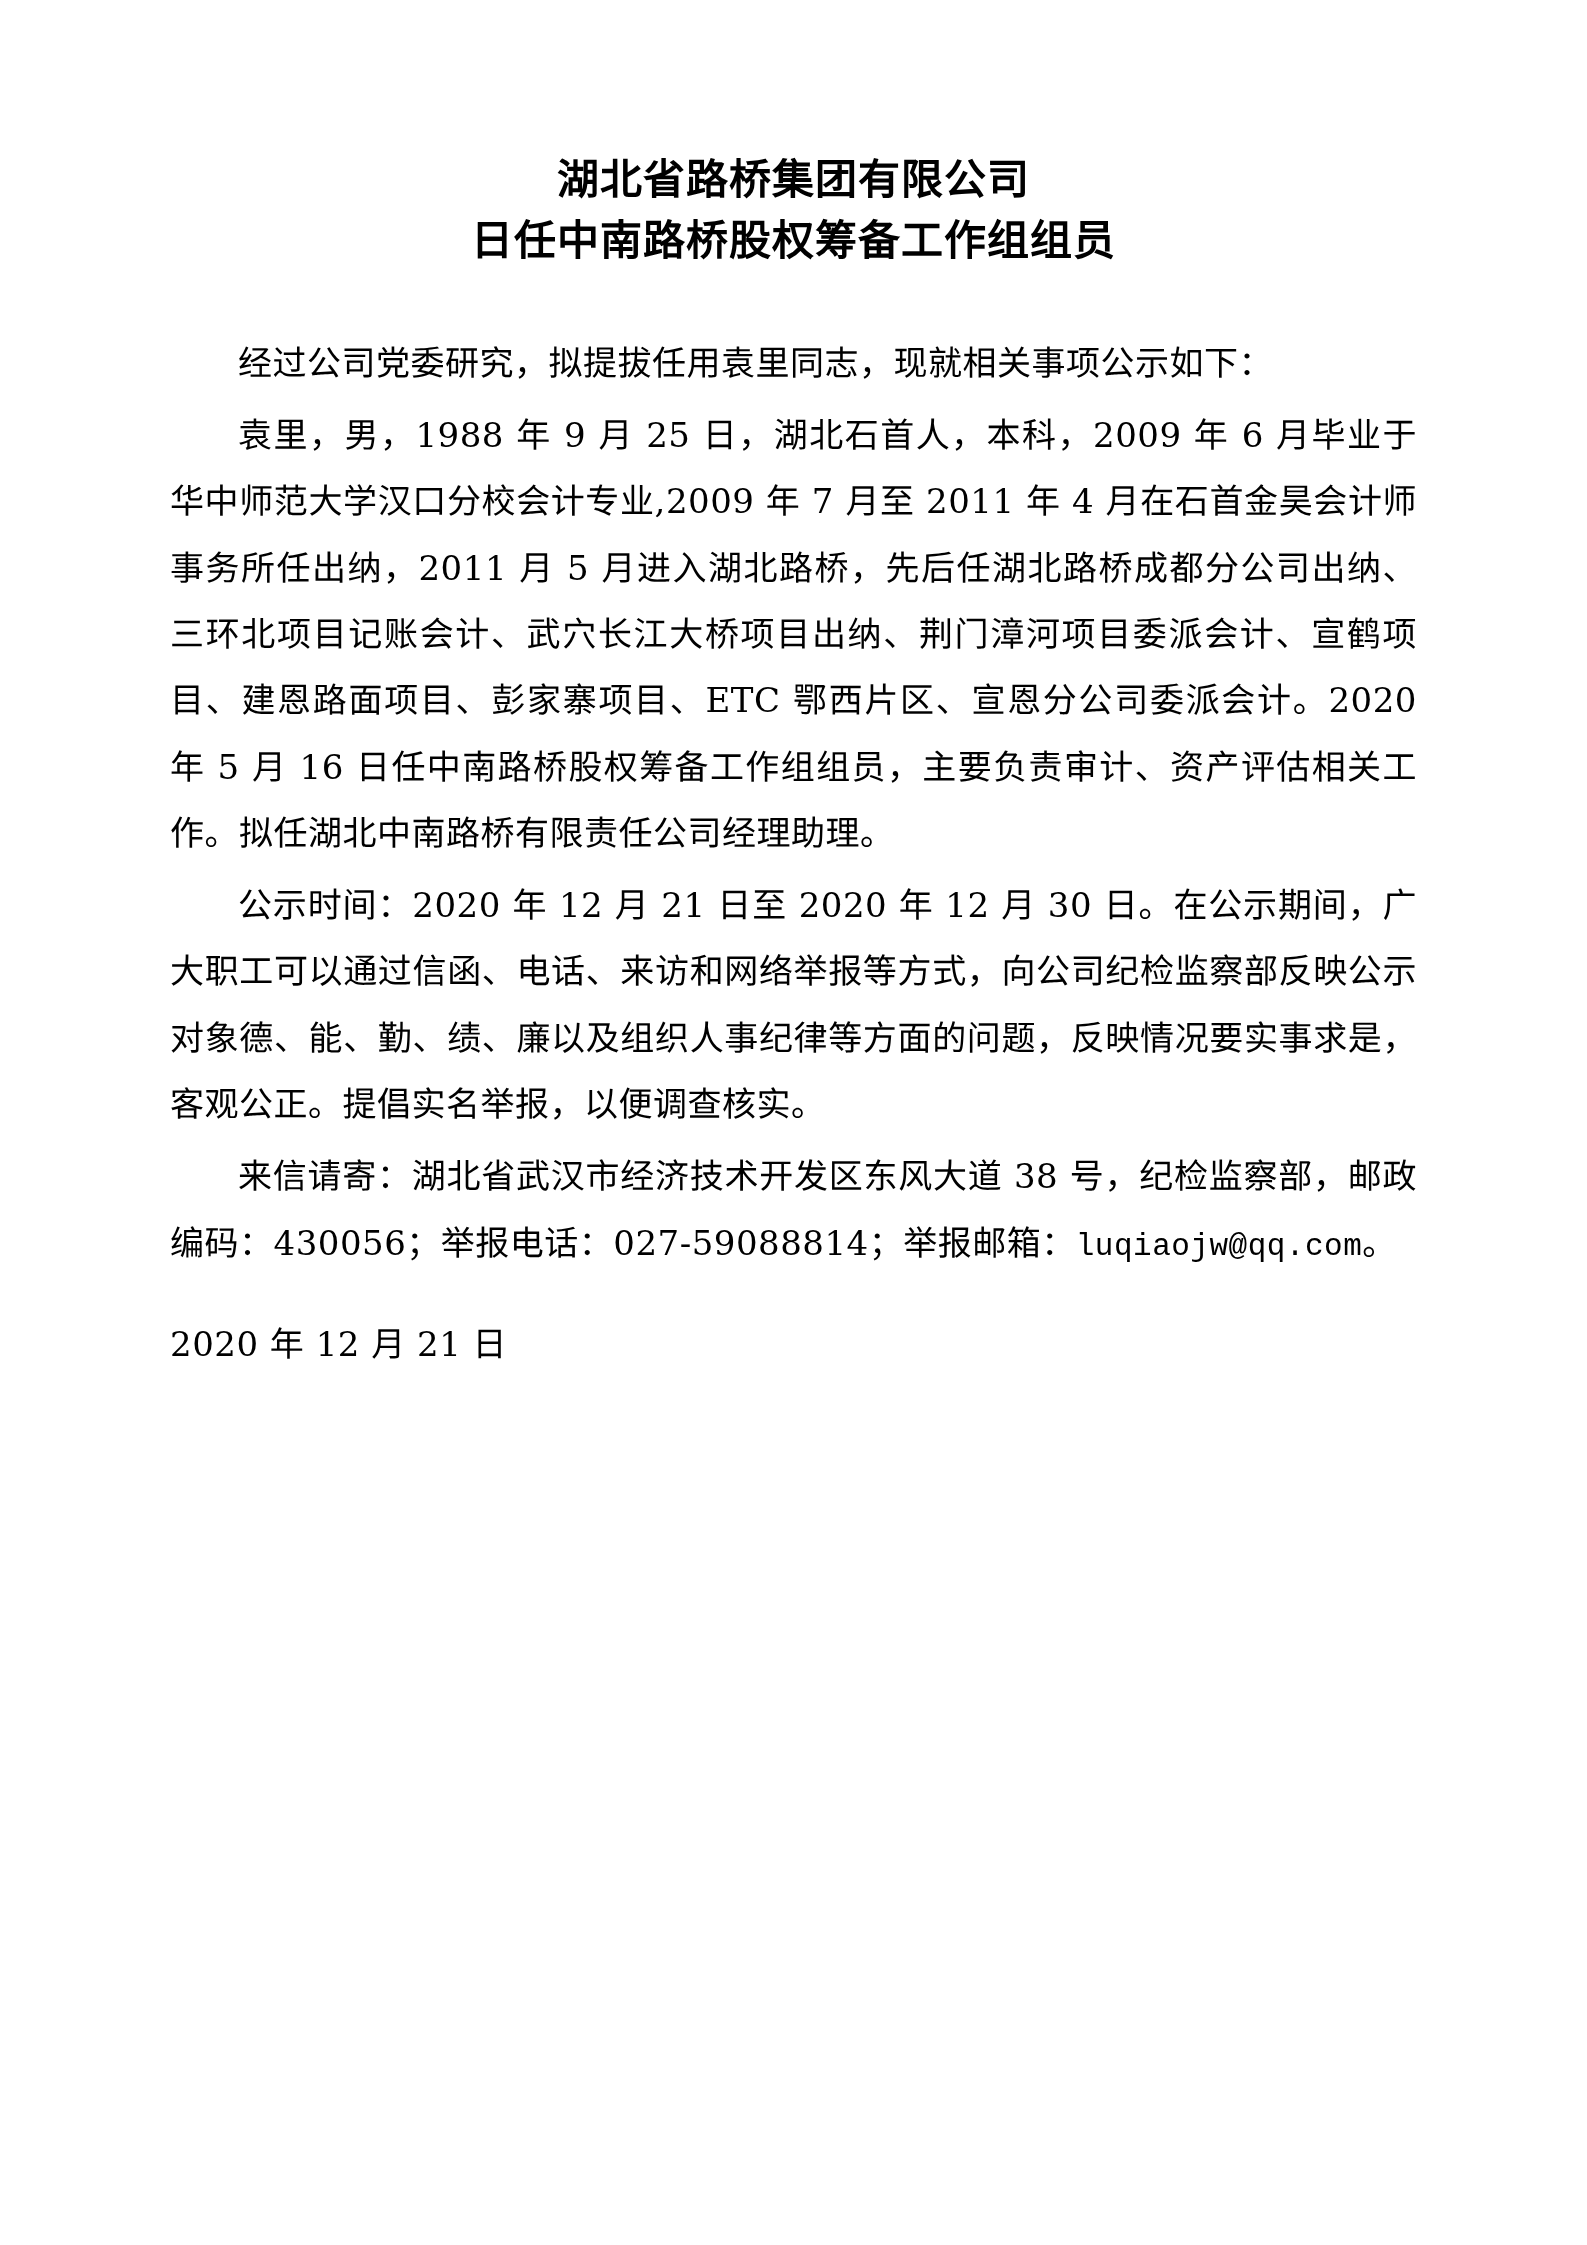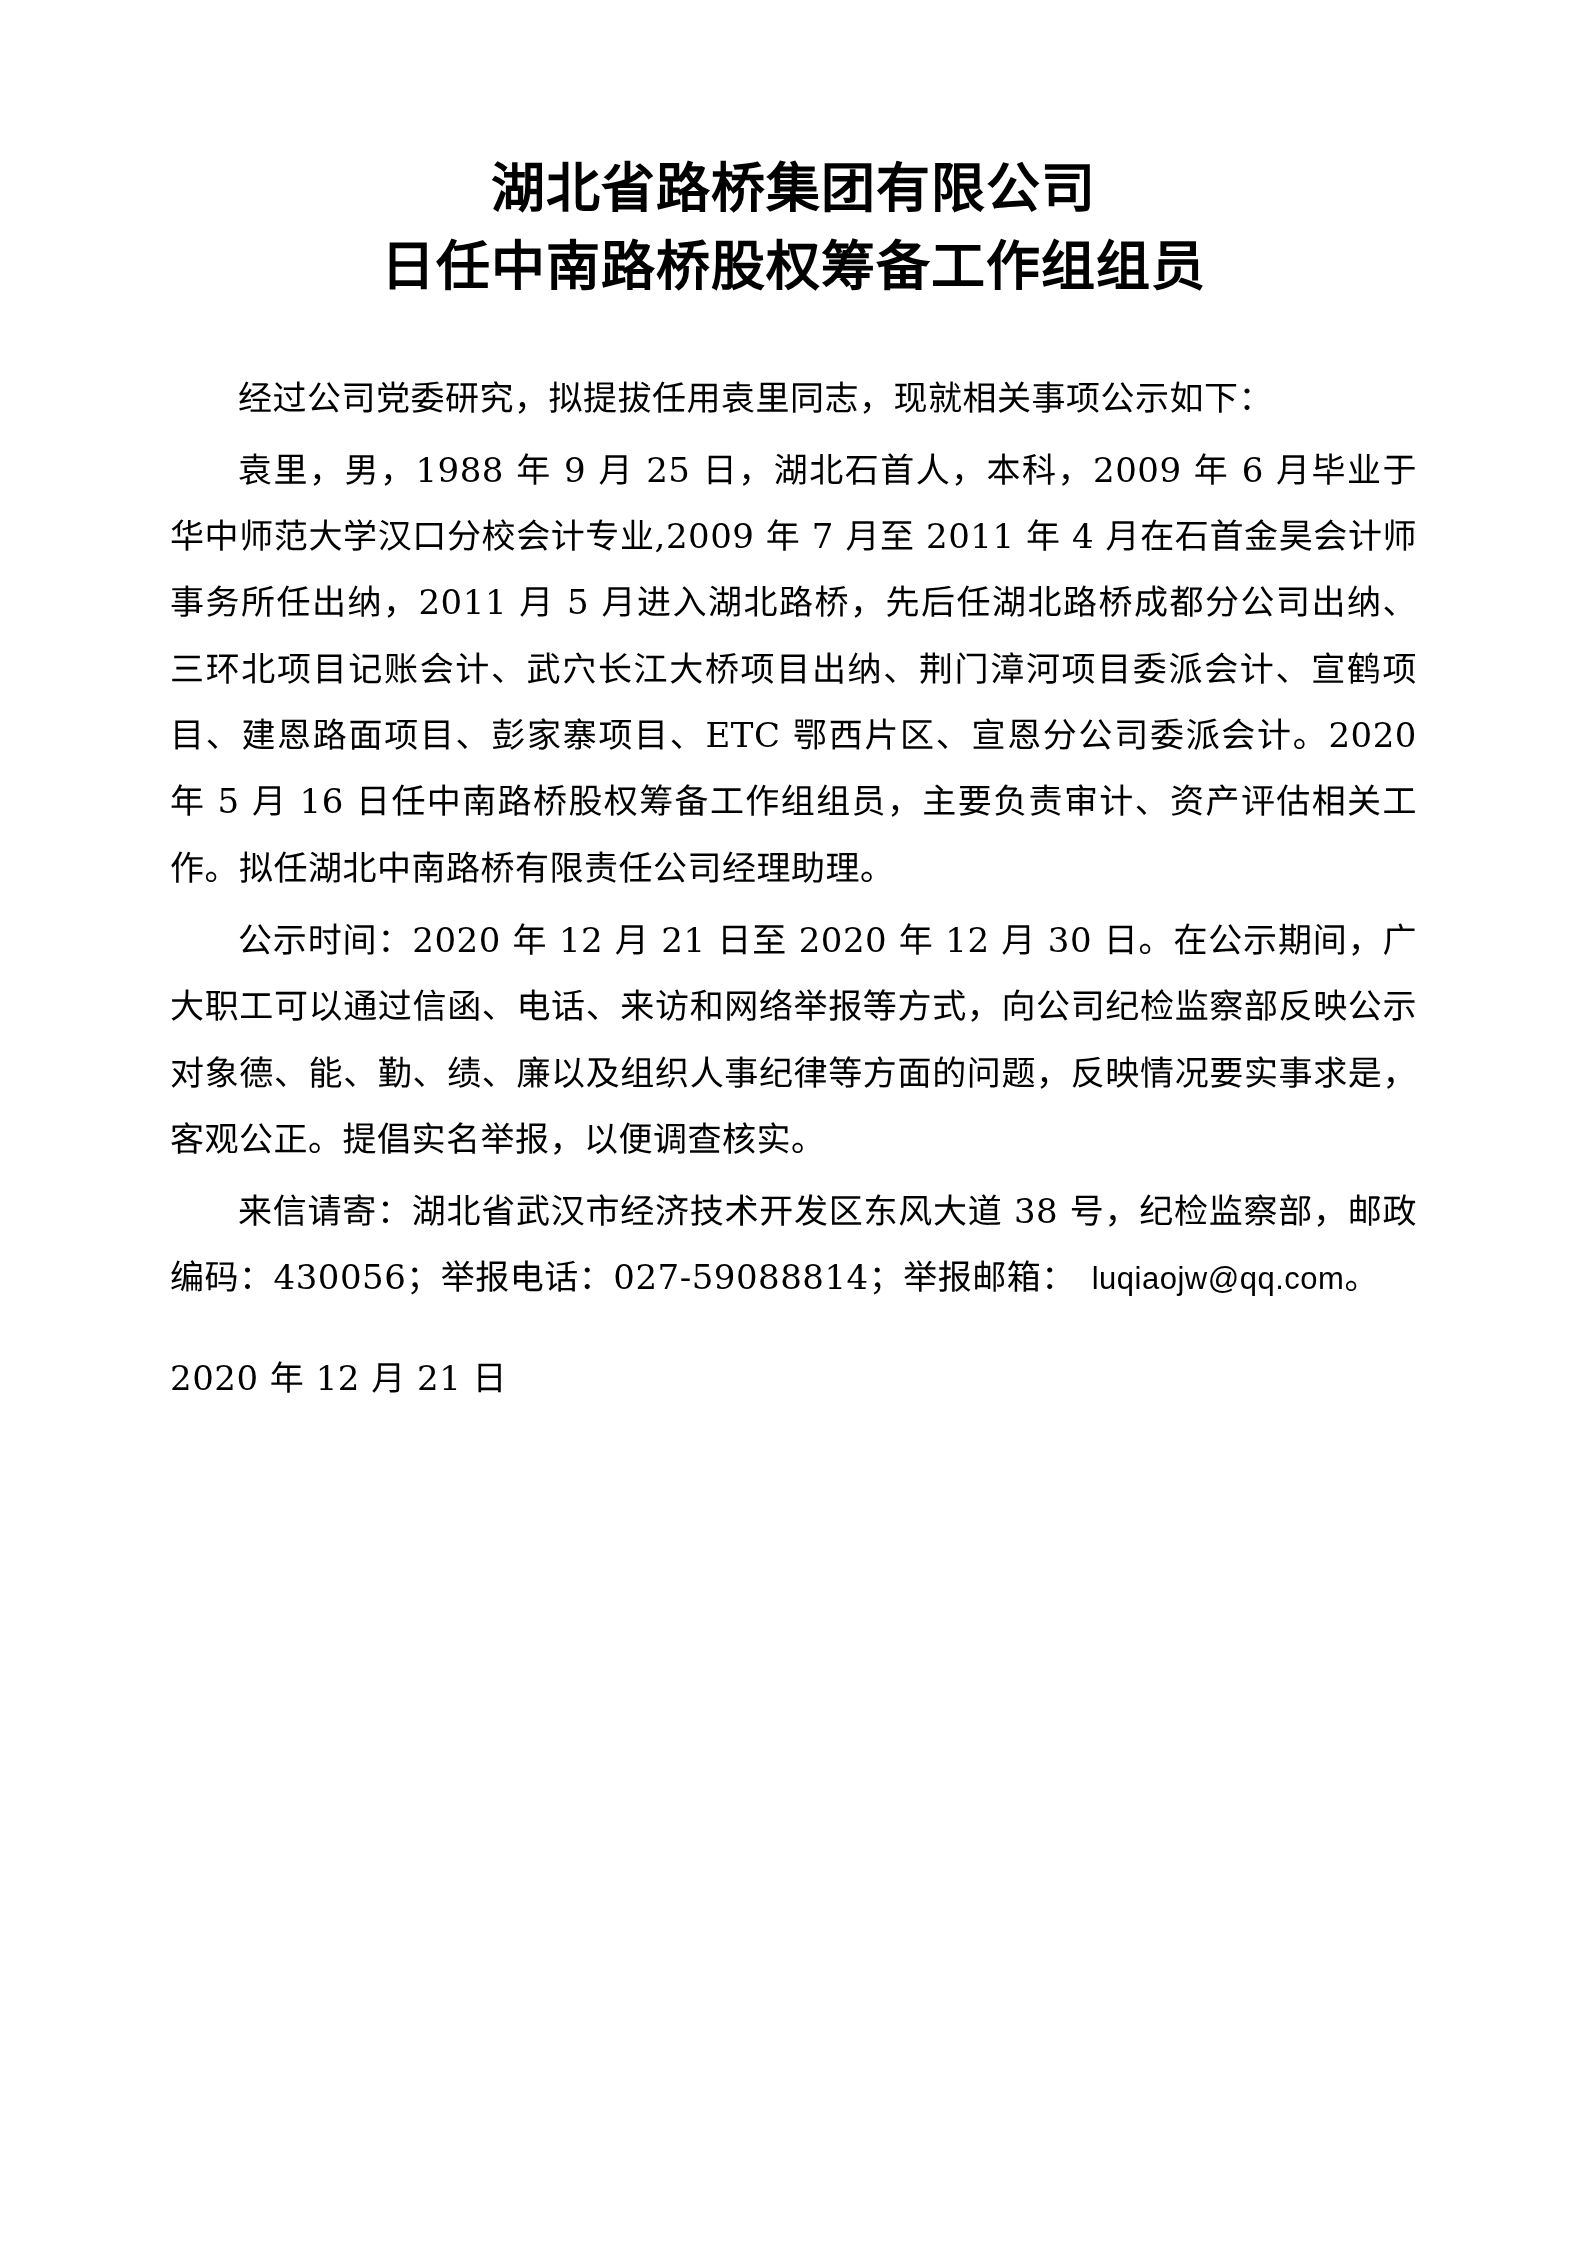--- a/index.html
+++ b/index.html
@@ -17,45 +17,44 @@
     width: 1587px;
     min-height: 2245px;
     box-sizing: border-box;
     padding: 150px 170px 90px 170px;
     background: #ffffff;
   }
   .doc-title {
     text-align: center;
     font-family: "DejaVu Sans", "Liberation Sans", sans-serif;
     font-weight: bold;
-    font-size: 54px;
+    font-size: 42px;
     line-height: 1.45;
     letter-spacing: 1px;
     margin: 0 0 58px 0;
   }
   .doc-title .line {
     display: block;
   }
   .para {
     font-size: 34px;
     line-height: 1.95;
     text-align: justify;
     text-justify: inter-ideograph;
     text-indent: 2em;
     margin: 0 0 6px 0;
     letter-spacing: 0.5px;
   }
   .para.mono-inline {
     word-break: break-all;
   }
   .mono {
-    font-family: Liberation Sans, sans-serif;
+    font-family: Liberation Mono, monospace;
     font-size: 31px;
     letter-spacing: 0.5px;
-    margin-left: 16px;
   }
   .date-line {
     font-size: 34px;
     line-height: 1.95;
     text-align: left;
     margin-top: 34px;
     padding-right: 36px;
     letter-spacing: 0.5px;
   }
 </style>

